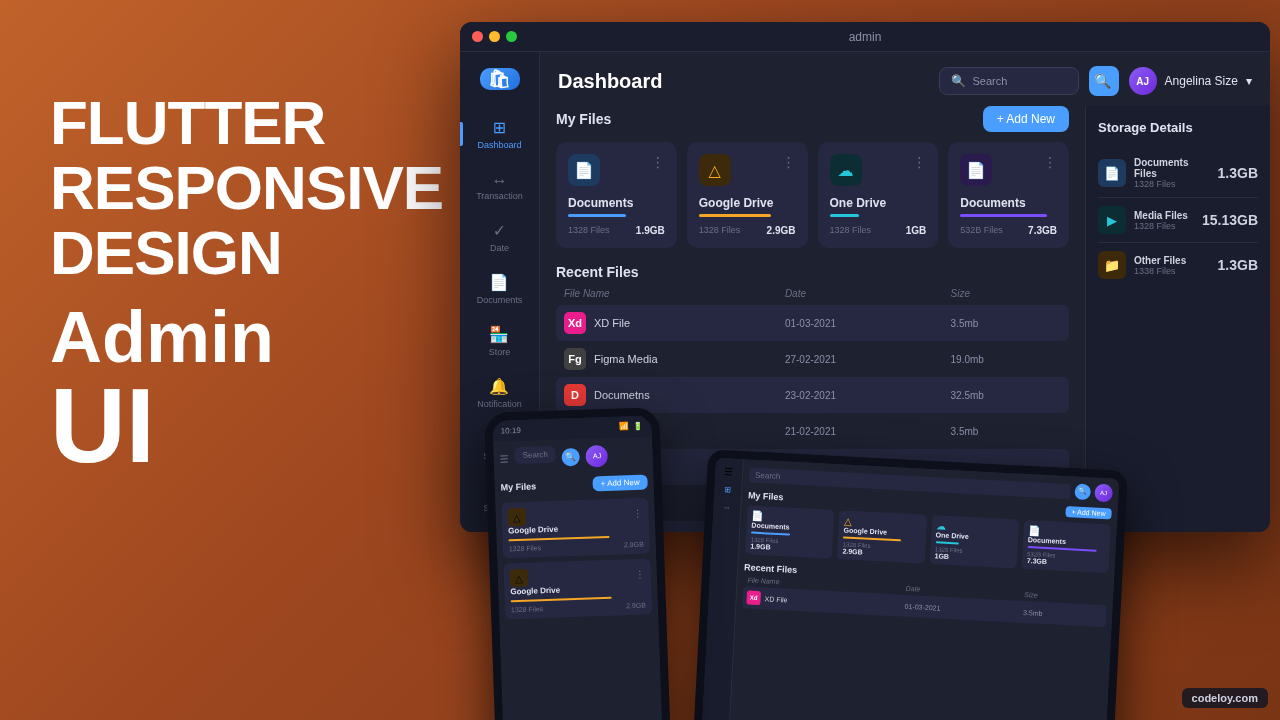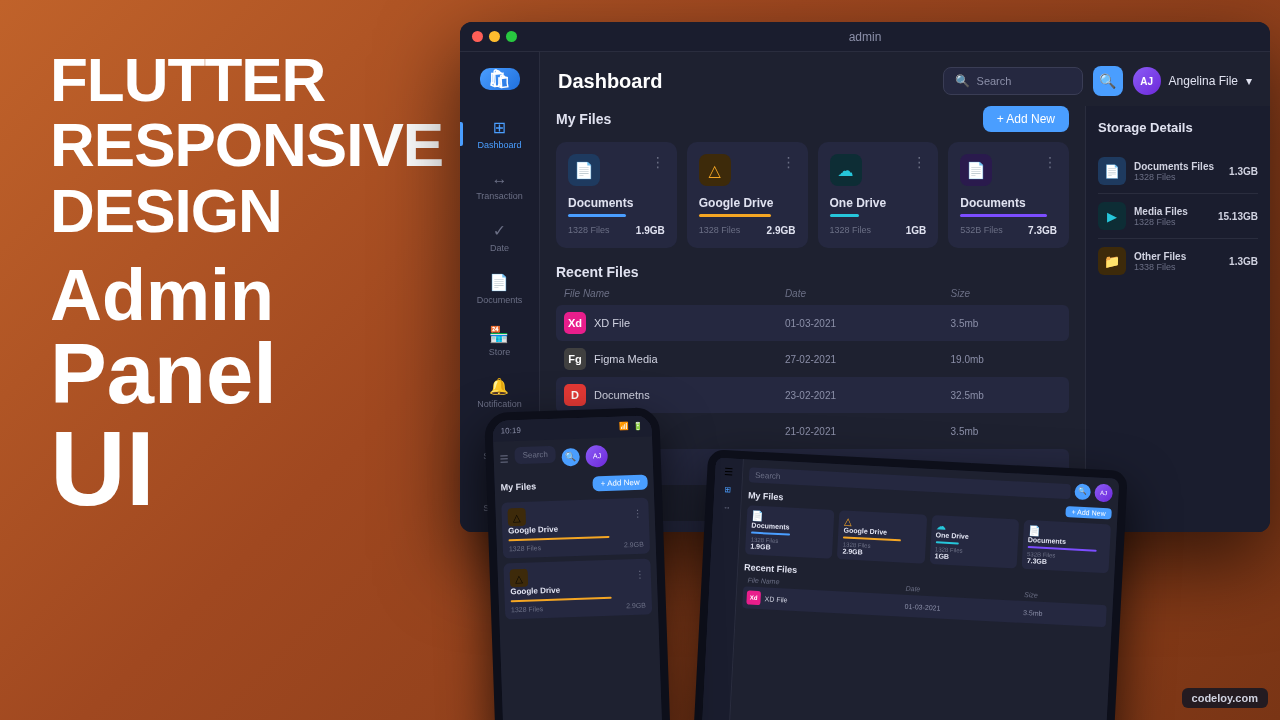--- a/index.html
+++ b/index.html
@@ -414,21 +414,21 @@
     .storage-item-name {
       font-size: 10px;
       font-weight: 600;
       color: #d0d2e0;
     }
     .storage-item-count {
       font-size: 9px;
       color: #6b6f85;
     }
     .storage-item-size {
-      font-size: 10px;
+      font-size: 14px;
       font-weight: 600;
       color: #d0d2e0;
     }
 
     
     .device-phone {
       position: absolute;
       bottom: -30px;
       left: 490px;
       width: 175px;
@@ -524,21 +524,20 @@
 <body>
 
 <div class="promo-area">
   <div class="promo-title">
     <span>FLUTTER</span><br>
     <span>RESPONSIVE</span><br>
     <span>DESIGN</span>
   </div>
   <div class="promo-subtitle">
     <div style="font-size:72px;font-weight:900;color:#fff;">Admin</div>
-    <div style="font-size:85px;font-weight:900;color:#fff;">Panel</div>
     <div style="font-size:105px;font-weight:900;color:#fff;">UI</div>
   </div>
 </div>
 
 <div class="macos-window">
 
   <div class="title-bar">
     <div class="traffic-lights">
       <div class="traffic-light tl-red"></div>
       <div class="traffic-light tl-yellow"></div>
@@ -591,21 +590,21 @@
 
       <div class="header">
         <div class="header-title">Dashboard</div>
         <div class="search-box">
           <span>🔍</span>
           <span style="font-size:11px;">Search</span>
         </div>
         <button class="search-btn">🔍</button>
         <div class="user-info">
           <div class="user-avatar">AJ</div>
-          <span>Angelina File</span>
+          <span>Angelina Size</span>
           <span>▾</span>
         </div>
       </div>
 
       <div class="body-area">
 
         <div class="dashboard-main">
 
           <div class="section-header">
             <div class="section-title">My Files</div>

